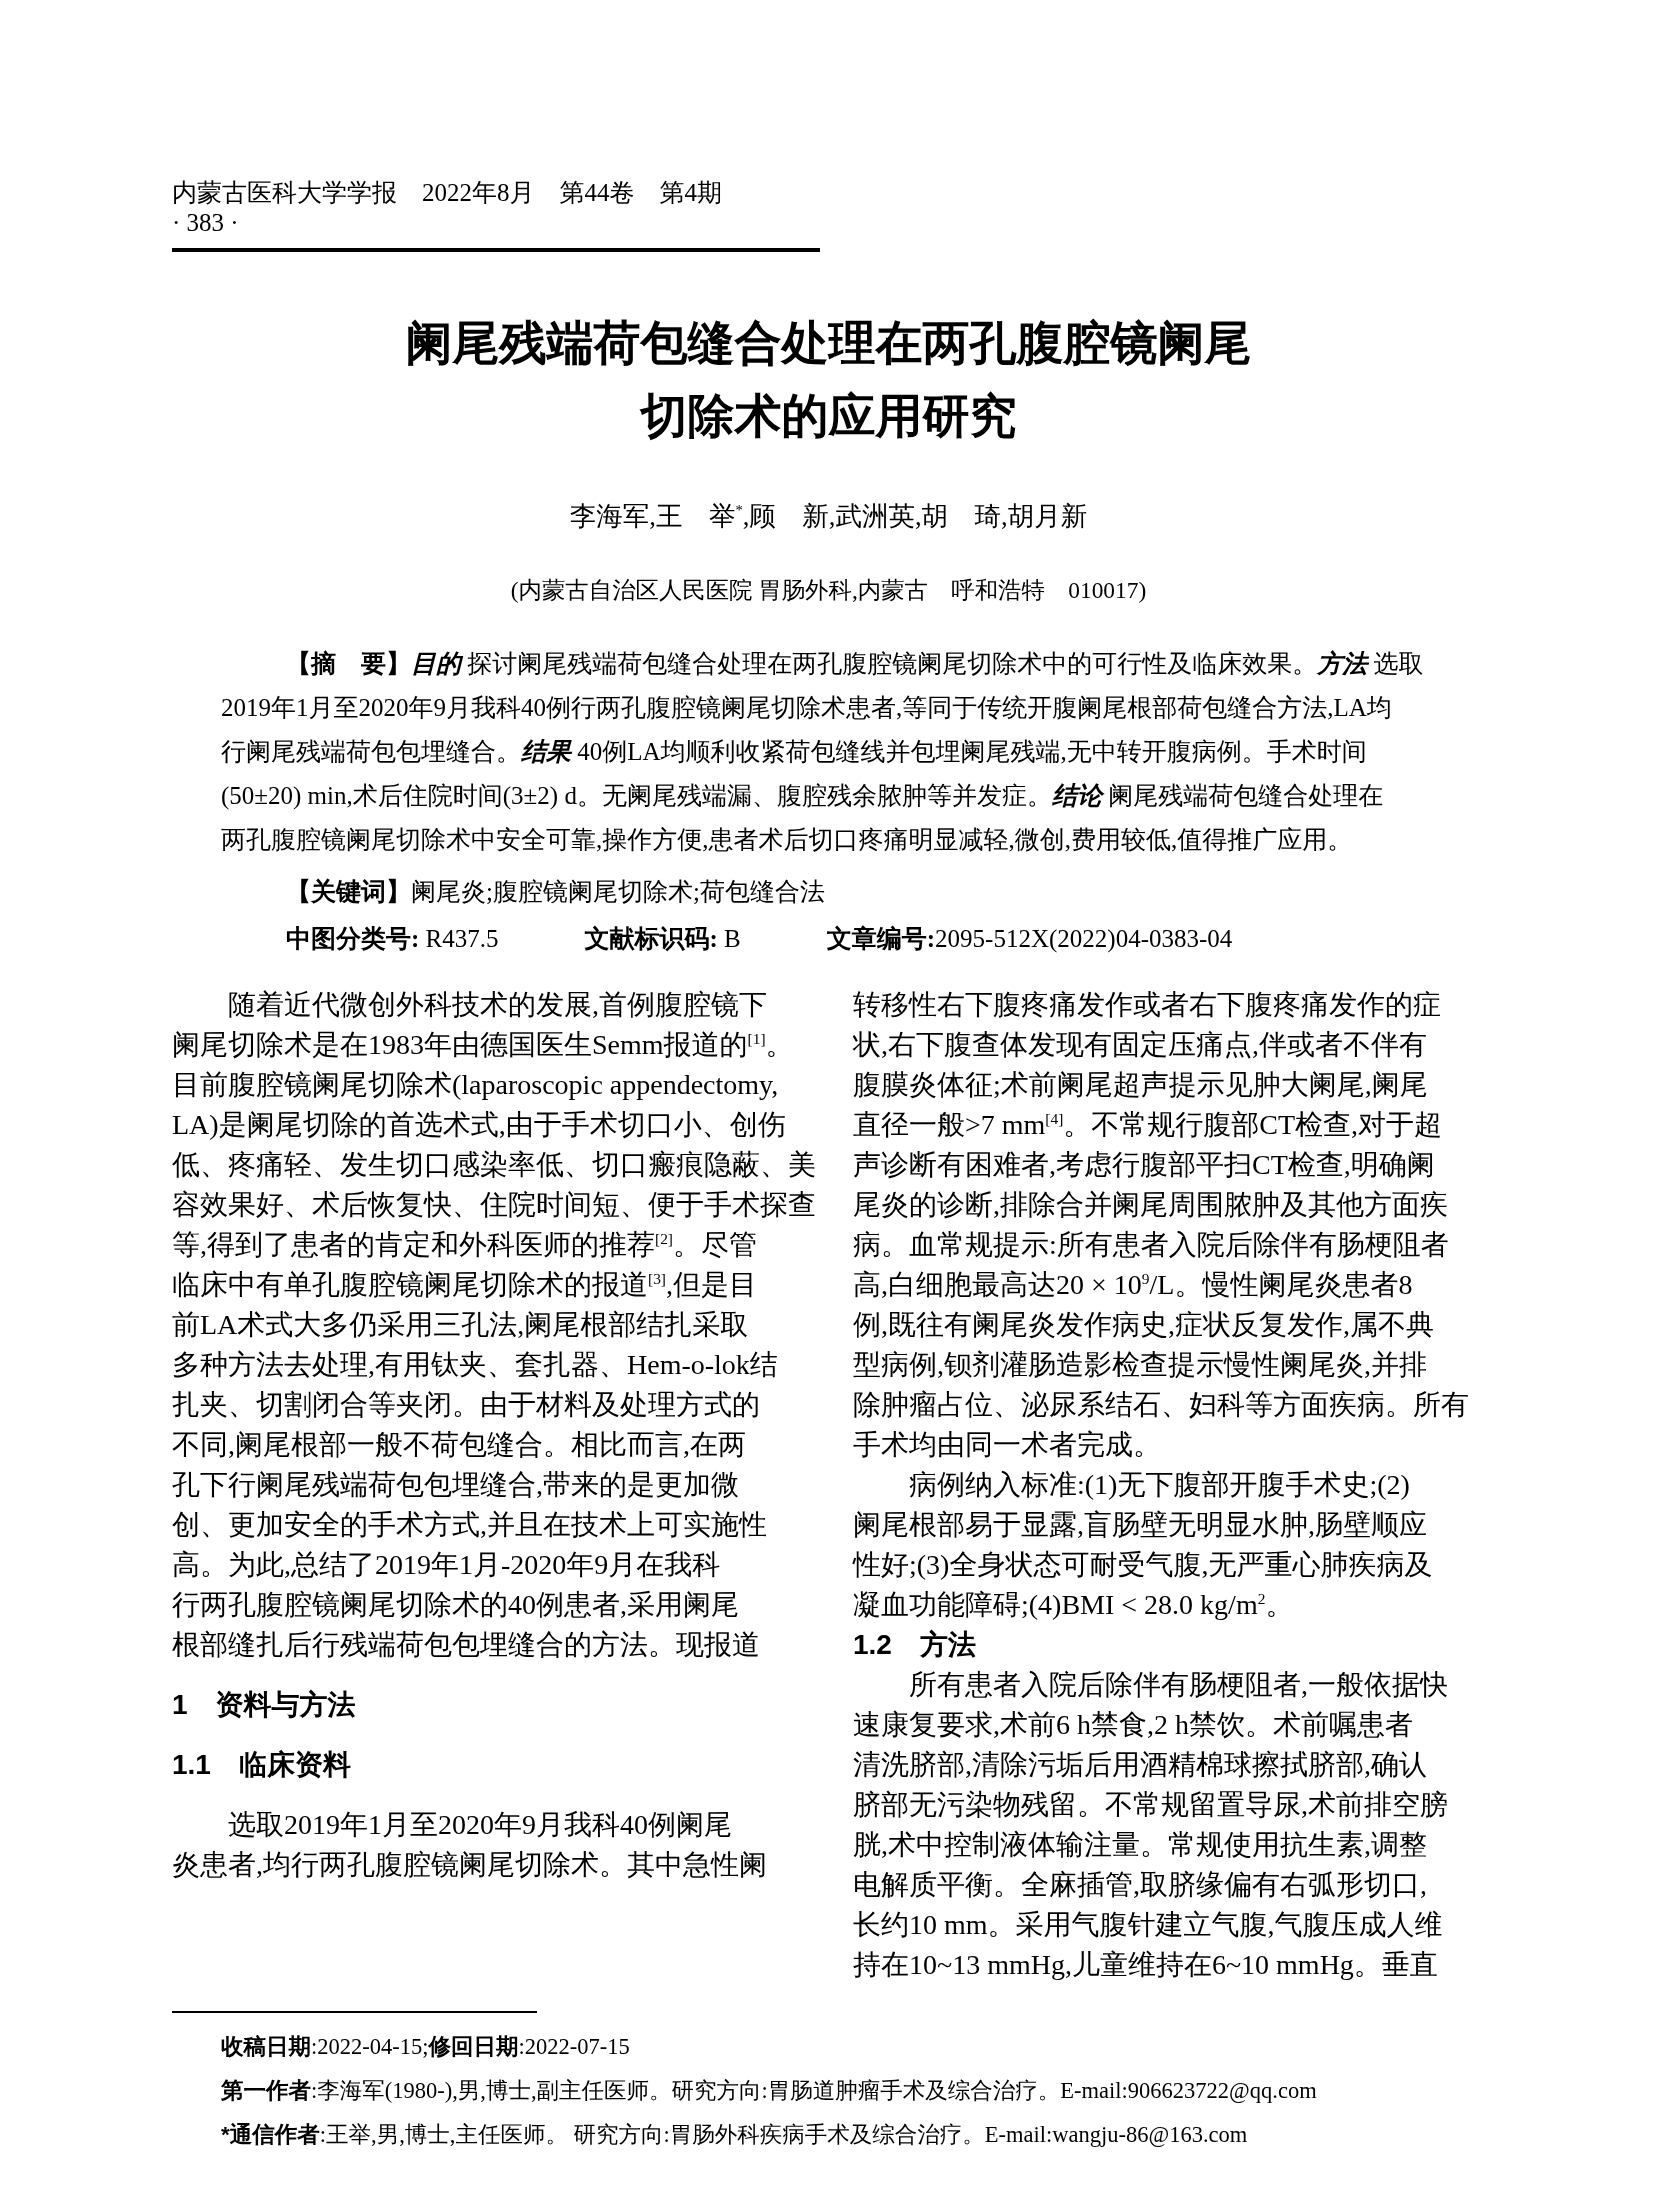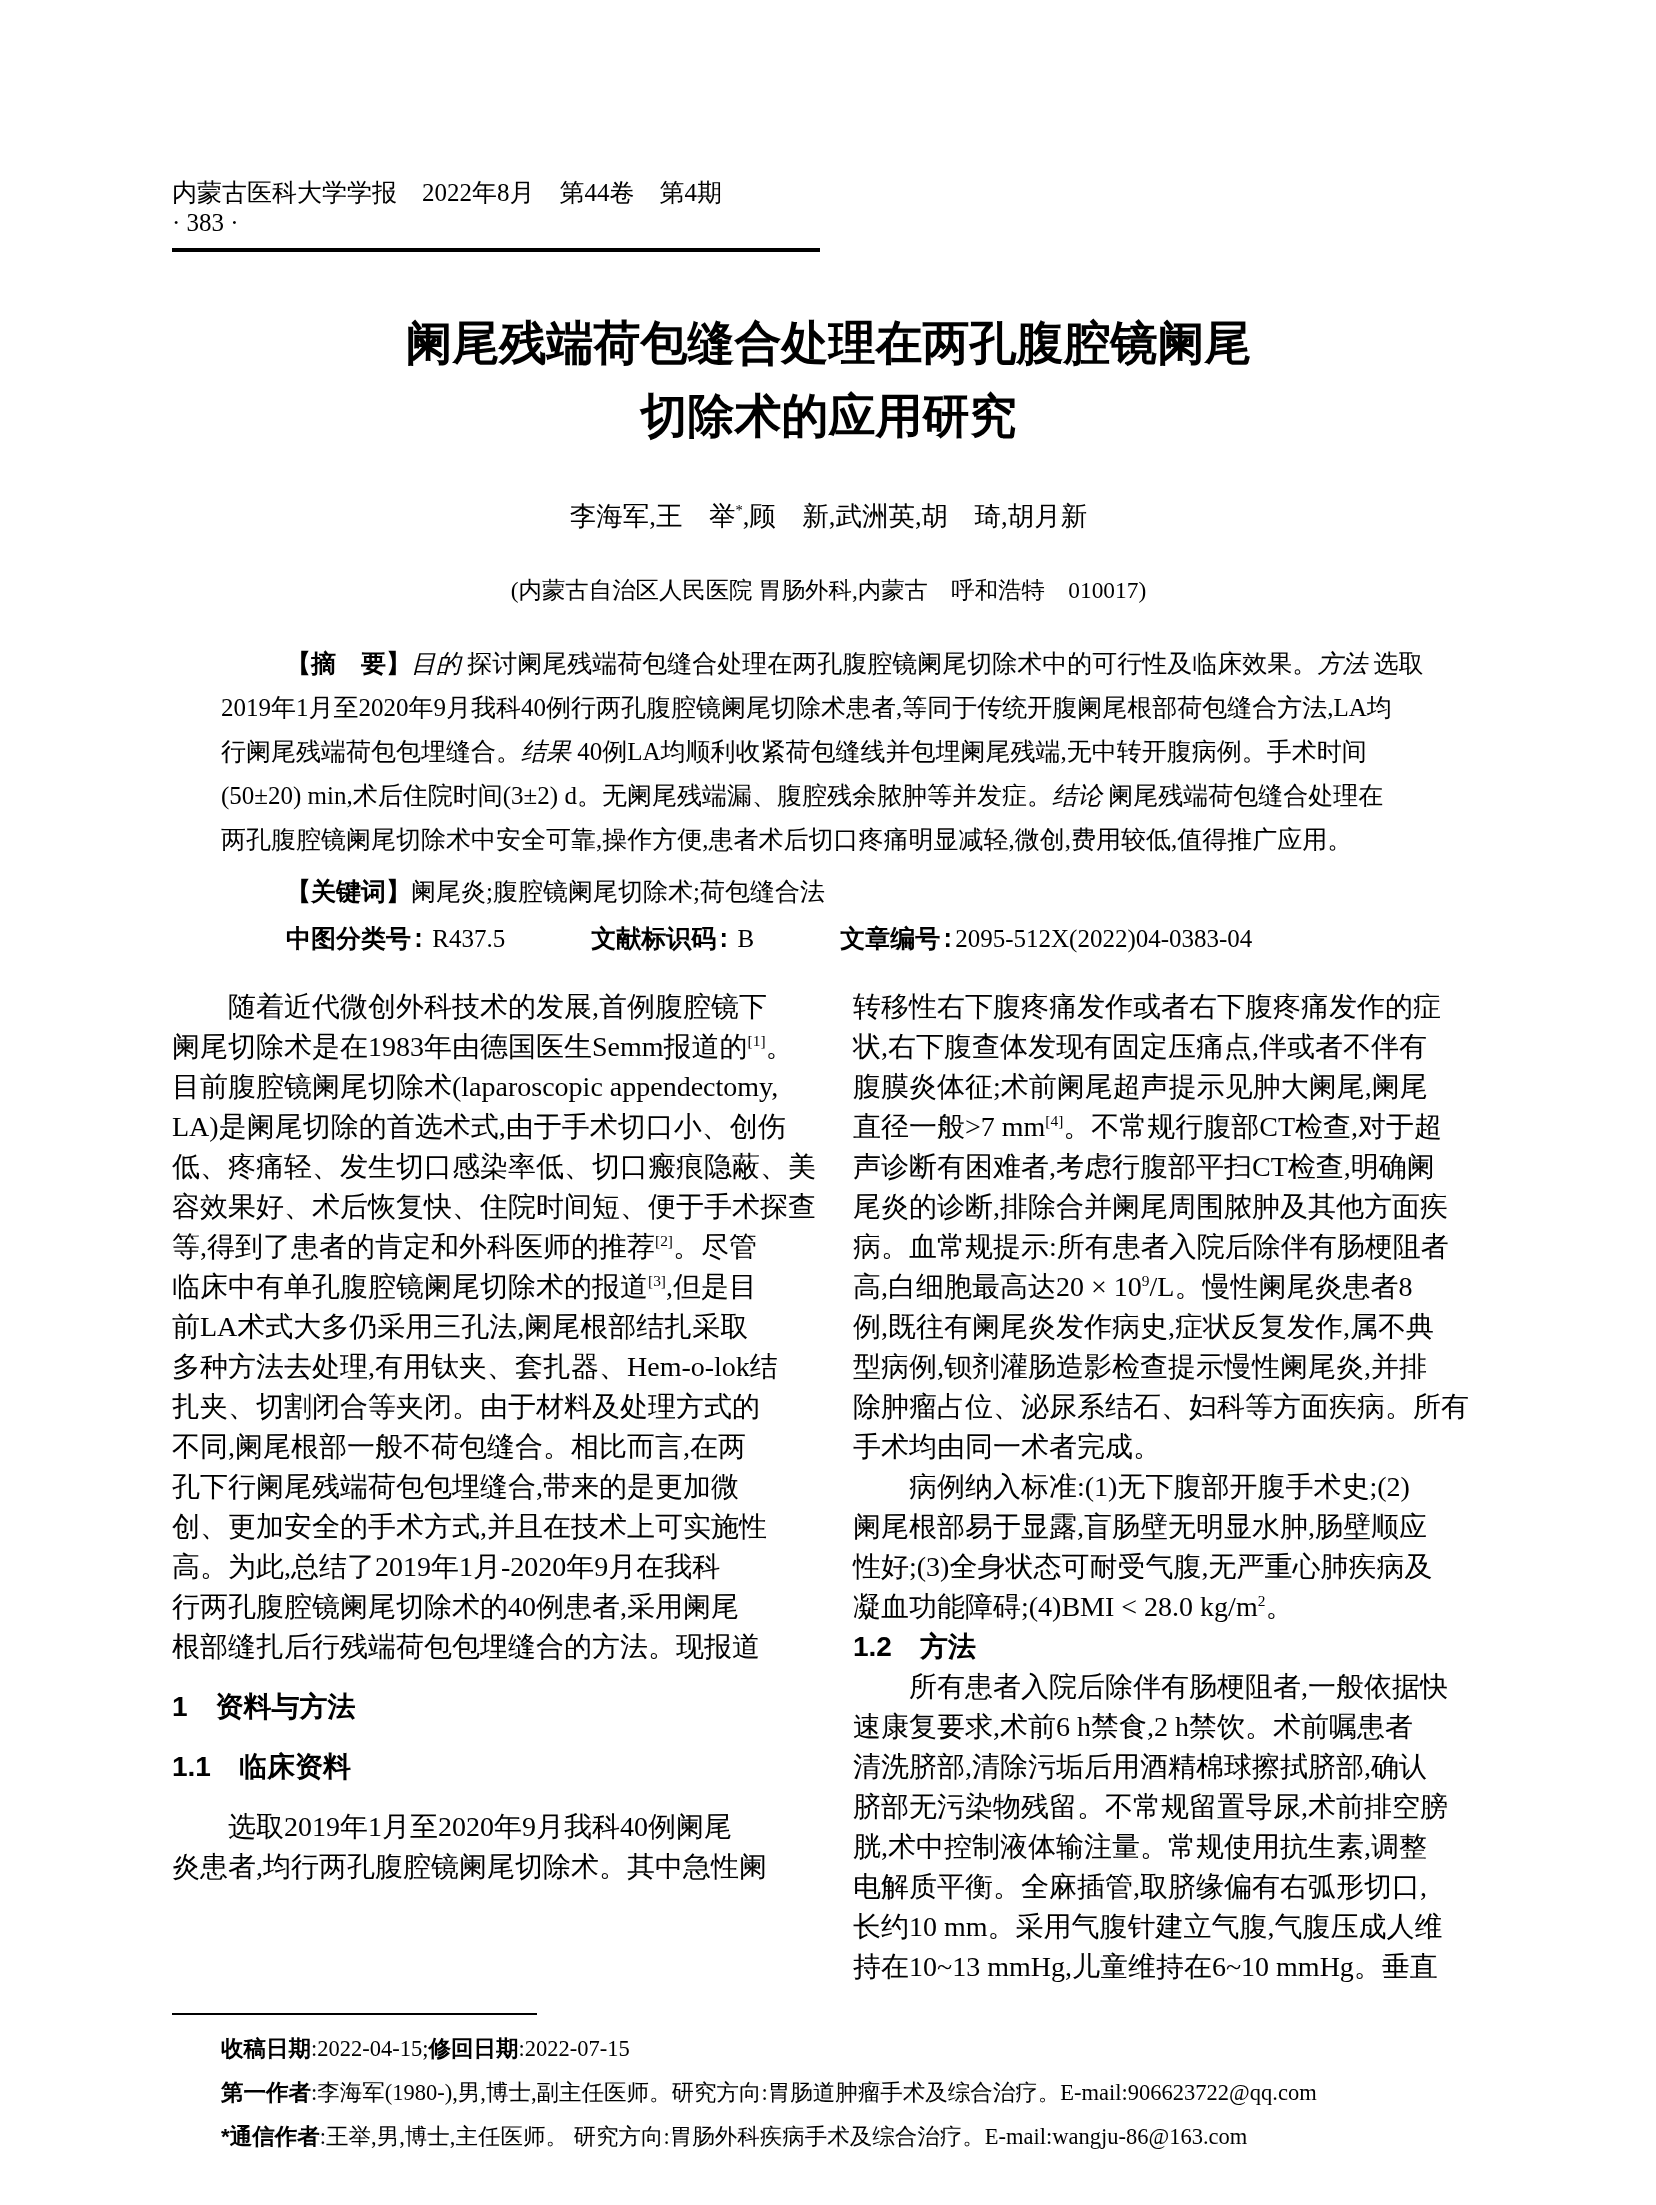--- a/index.html
+++ b/index.html
@@ -25,31 +25,31 @@
   
   .authors-line { margin-top:42px; text-align:center; font-size:26.5px; }
   .affiliation-line { margin-top:40px; text-align:center; font-size:23.4px; }
   
   .abstract-block { margin:35px 49px 0 49px; font-size:25px; line-height:44px; }
   .abstract-lines .line:first-child { padding-left:65px; }
   .kw-line { margin-top:7px; padding-left:65px; }
   .meta-row { margin-top:3.5px; padding-left:65px; display:flex; }
   .meta-item { white-space:nowrap; }
   .meta-item + .meta-item { margin-left:86px; }
-  .meta-label { font-weight:700; font-family:Liberation Mono, monospace; }
+  .meta-label { font-weight:700; font-family:Liberation Serif, serif; }
   
   .columns { display:flex; margin-top:24px; }
   .col { width:632px; font-size:28px; line-height:40px; }
   .col + .col { margin-left:49px; }
   .line { white-space:nowrap; }
   .heading { font-family:"Liberation Sans","DejaVu Sans",sans-serif; font-weight:700; }
   .col-left .heading { margin:20px 0 20px 0; }
   .col-right .heading { margin:0; }
   
-  .seg-b { font-weight:400; font-style:italic; }
+  .seg-b { font-weight:700; font-style:italic; }
   .seg-bh { font-weight:700; font-family:"Liberation Sans","DejaVu Sans",sans-serif; }
   .seg-sup { font-size:0.55em; vertical-align:super; line-height:0; }
   
   .footer { margin-top:25.6px; font-size:22.5px; line-height:44px; }
   .footer-rule { width:365px; height:2.6px; background:#000; margin-bottom:11.5px; }
   .footer .line { padding-left:49px; }
 </style>
 </head>
 <body>
 

